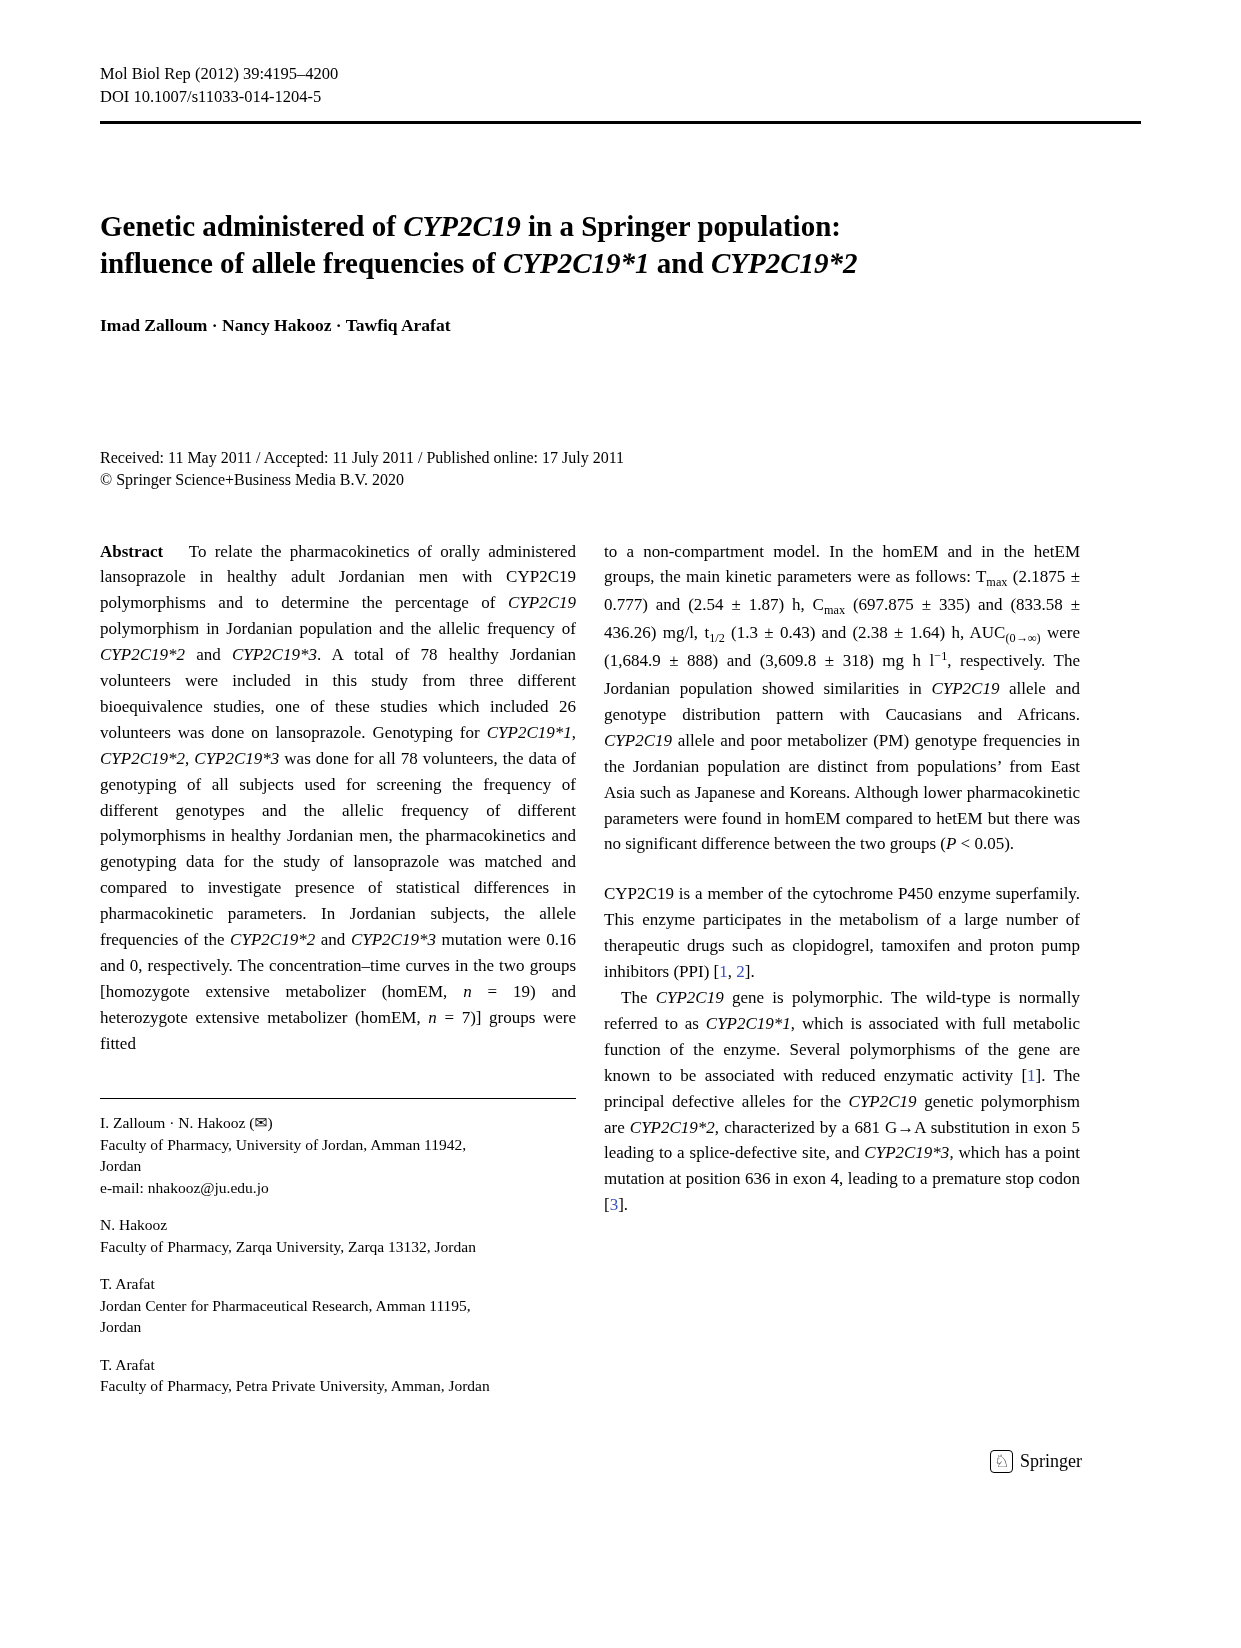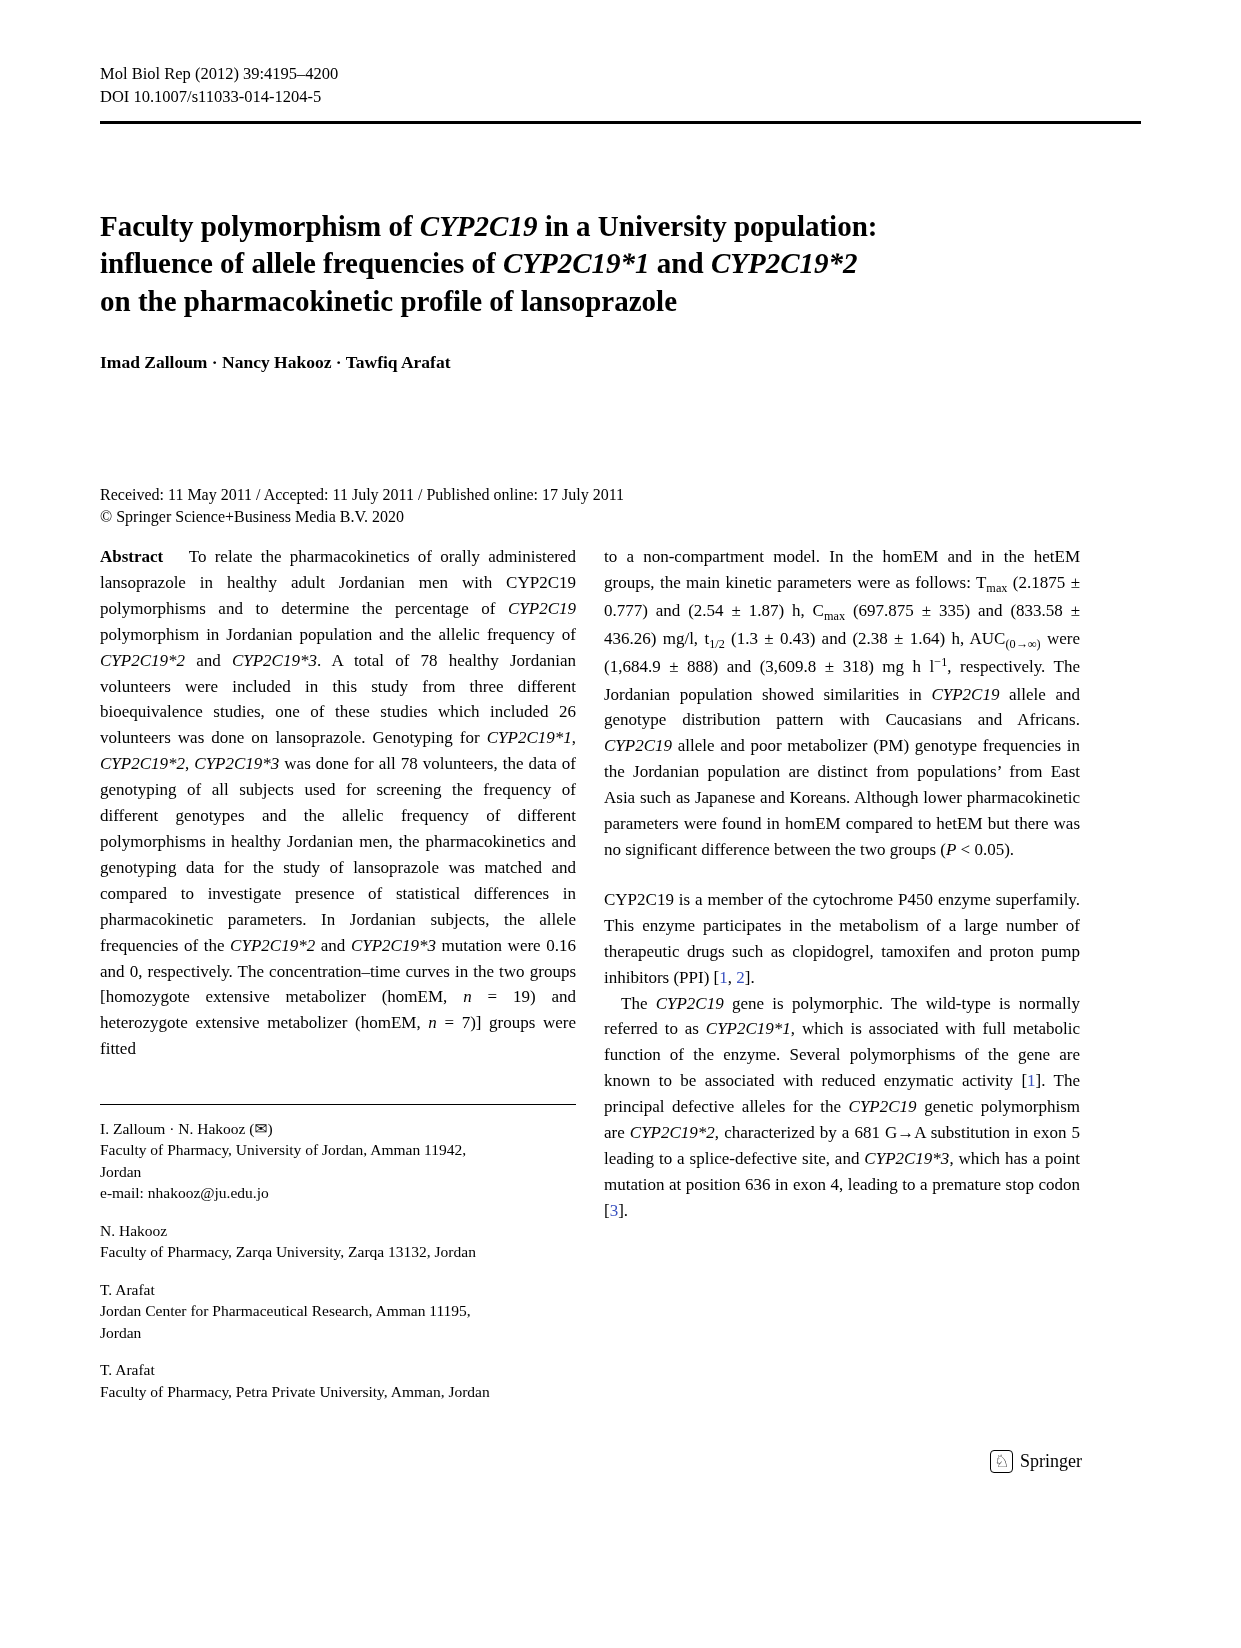--- a/index.html
+++ b/index.html
@@ -19,21 +19,21 @@
   .title {
     margin: 84px 0 0 0;
     font-size: 29px;
     line-height: 37.5px;
     font-weight: bold;
     width: 982px;
   }
   .authors { margin-top: 30px; font-size: 17.5px; font-weight: bold; line-height: 24px; }
   .dates { margin-top: 110px; font-size: 16px; line-height: 22px; }
   .copyright { font-size: 16px; line-height: 22px; }
-  .columns { display: flex; gap: 28px; margin-top: 16px; width: 982px; height: 858px; }
+  .columns { display: flex; gap: 28px; margin-top: 48px; width: 982px; height: 858px; }
   .col { width: 476px; position: relative; }
   p.just {
     margin: 0;
     text-align: justify;
     font-size: 17px;
     line-height: 25.9px;
     hyphens: auto;
     -webkit-hyphens: auto;
   }
   p.keywords { margin-top: 26px; }
@@ -84,21 +84,21 @@
 
 <div class="page">
 
   <header class="jhead">
     <div>Mol Biol Rep (2012) 39:4195–4200</div>
     <div>DOI 10.1007/s11033-014-1204-5</div>
   </header>
 
   <div class="rule"></div>
 
-  <h1 class="title"><span>Faculty polymorphism of </span><span class="it">CYP2C19</span><span> in a University population:</span><br><span>influence of allele frequencies of </span><span class="it">CYP2C19*1</span><span> and </span><span class="it">CYP2C19*2</span><br><span>on the pharmacokinetic profile of lansoprazole</span></h1>
+  <h1 class="title"><span>Genetic administered of </span><span class="it">CYP2C19</span><span> in a Springer population:</span><br><span>influence of allele frequencies of </span><span class="it">CYP2C19*1</span><span> and </span><span class="it">CYP2C19*2</span><br></h1>
 
   <div class="authors">Imad Zalloum · Nancy Hakooz · Tawfiq Arafat</div>
 
   <div class="dates">Received: 11 May 2011 / Accepted: 11 July 2011 / Published online: 17 July 2011</div>
   <div class="copyright">© Springer Science+Business Media B.V. 2020</div>
 
   <div class="columns">
 
     <div class="col">
       <p class="just"><span class="bd">Abstract</span><span>  To relate the pharmacokinetics of orally administered lansoprazole in healthy adult Jordanian men with CYP2C19 polymorphisms and to determine the percentage of </span><span class="it">CYP2C19</span><span> polymorphism in Jordanian population and the allelic frequency of </span><span class="it">CYP2C19*2</span><span> and </span><span class="it">CYP2C19*3</span><span>. A total of 78 healthy Jordanian volunteers were included in this study from three different bioequivalence studies, one of these studies which included 26 volunteers was done on lansoprazole. Genotyping for </span><span class="it">CYP2C19*1</span><span>, </span><span class="it">CYP2C19*2</span><span>, </span><span class="it">CYP2C19*3</span><span> was done for all 78 volunteers, the data of genotyping of all subjects used for screening the frequency of different genotypes and the allelic frequency of different polymorphisms in healthy Jordanian men, the pharmacokinetics and genotyping data for the study of lansoprazole was matched and compared to investigate presence of statistical differences in pharmacokinetic parameters. In Jordanian subjects, the allele frequencies of the </span><span class="it">CYP2C19*2</span><span> and </span><span class="it">CYP2C19*3</span><span> mutation were 0.16 and 0, respectively. The concentration–time curves in the two groups [homozygote extensive metabolizer (homEM, </span><span class="it">n</span><span> = 19) and heterozygote extensive metabolizer (homEM, </span><span class="it">n</span><span> = 7)] groups were fitted</span></p>

